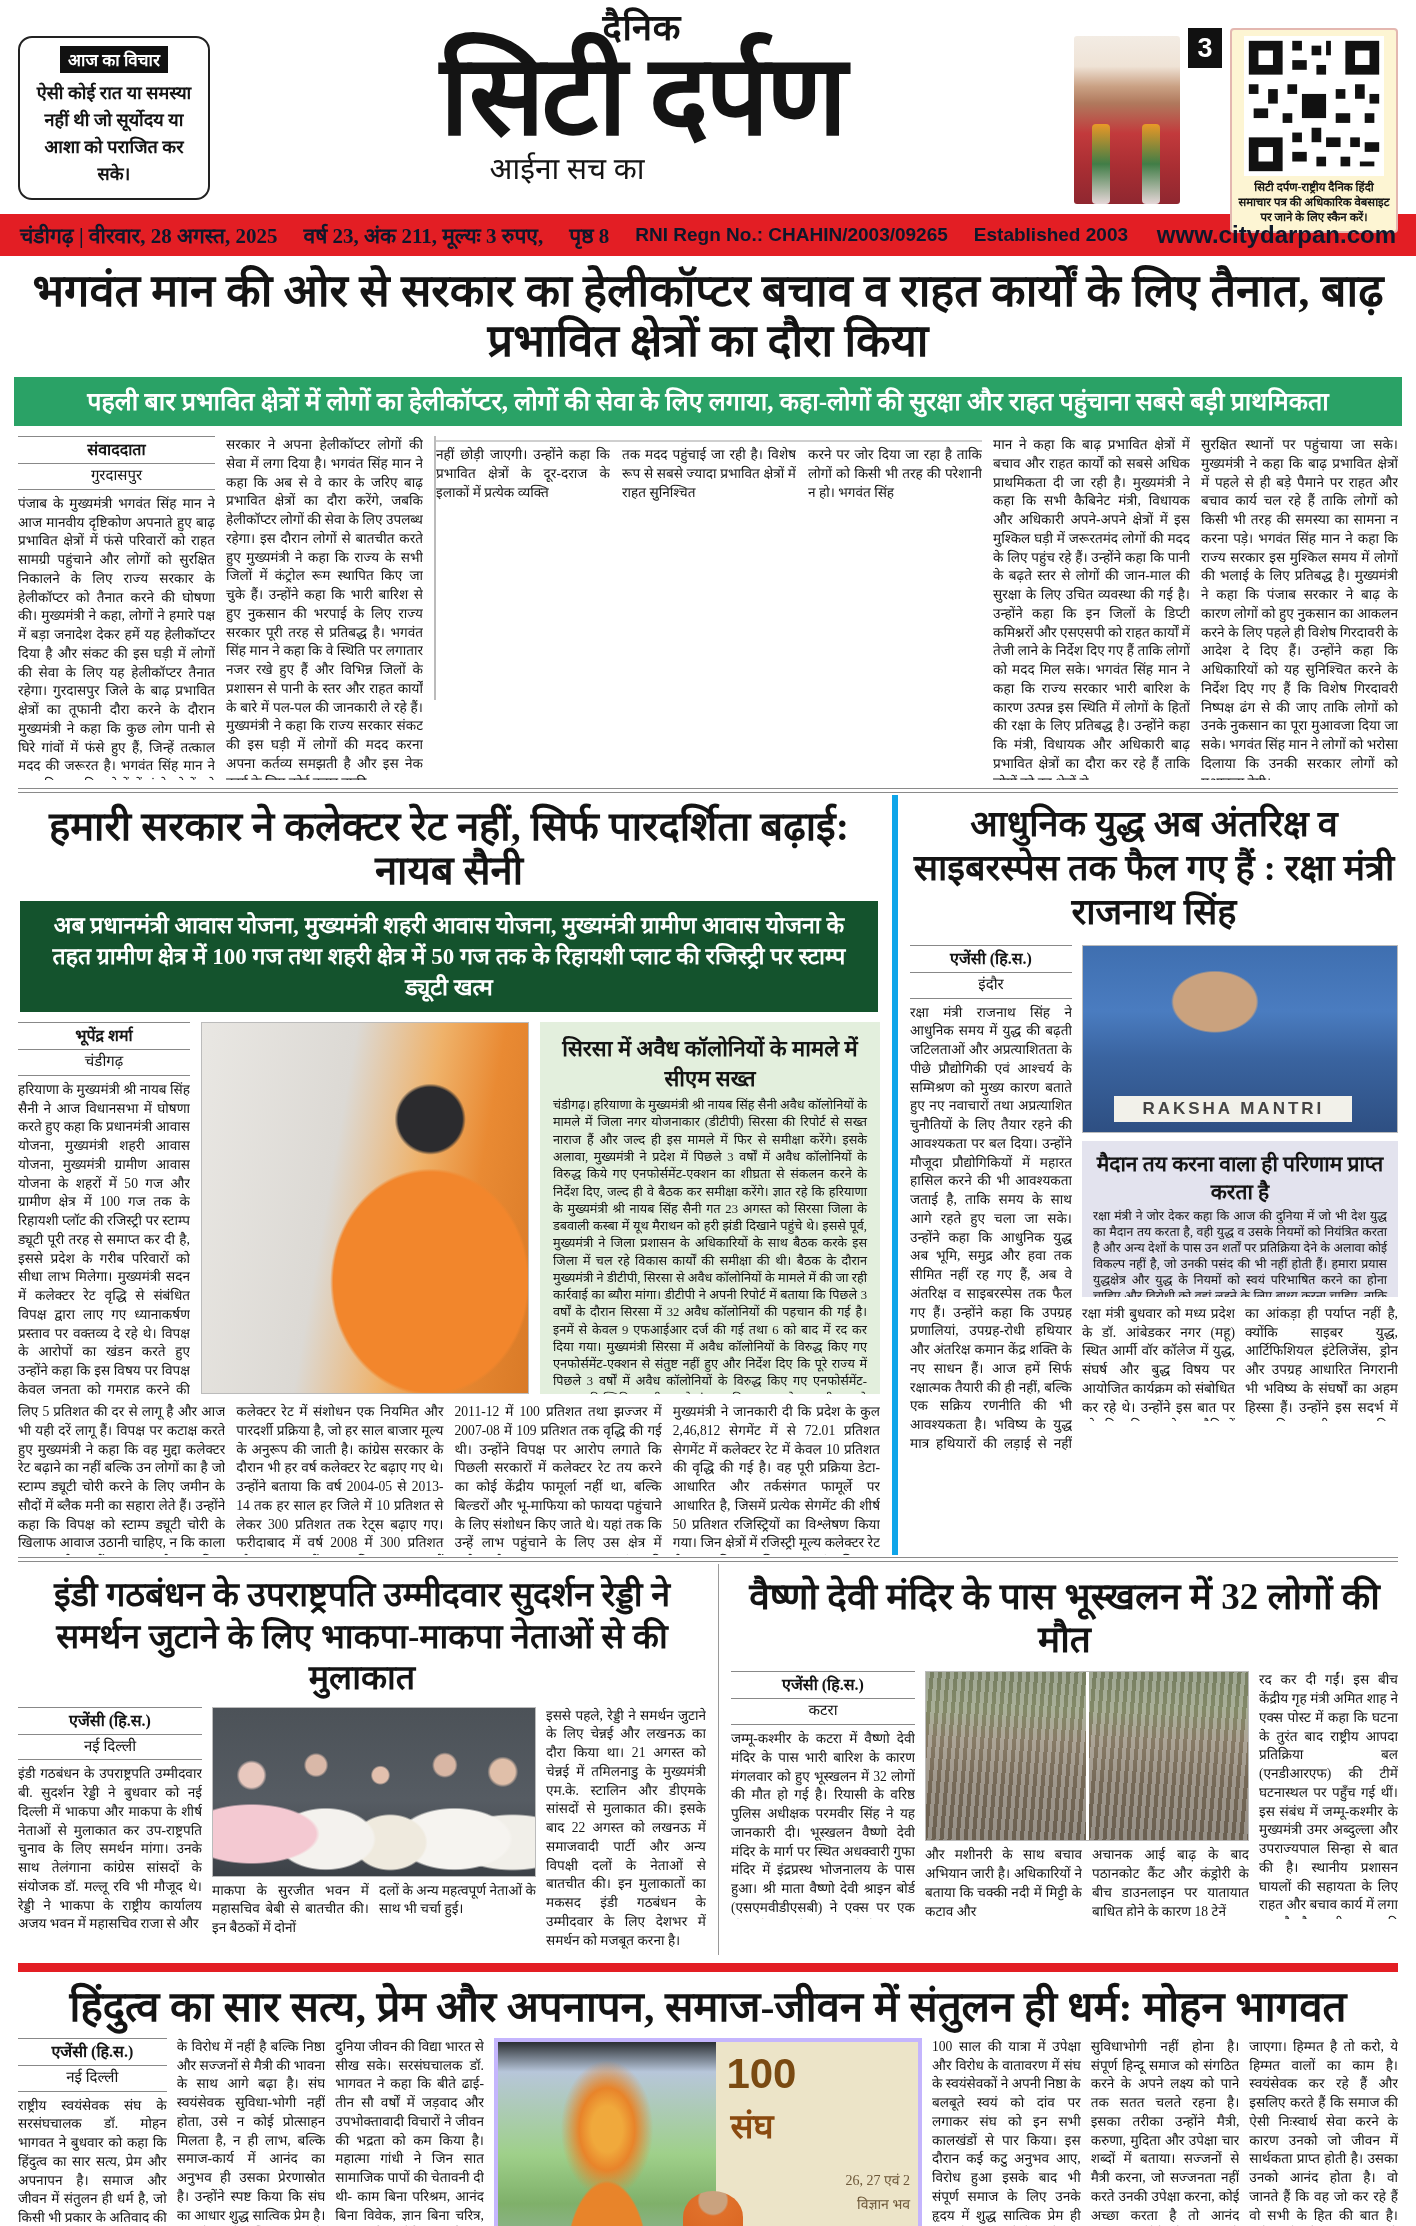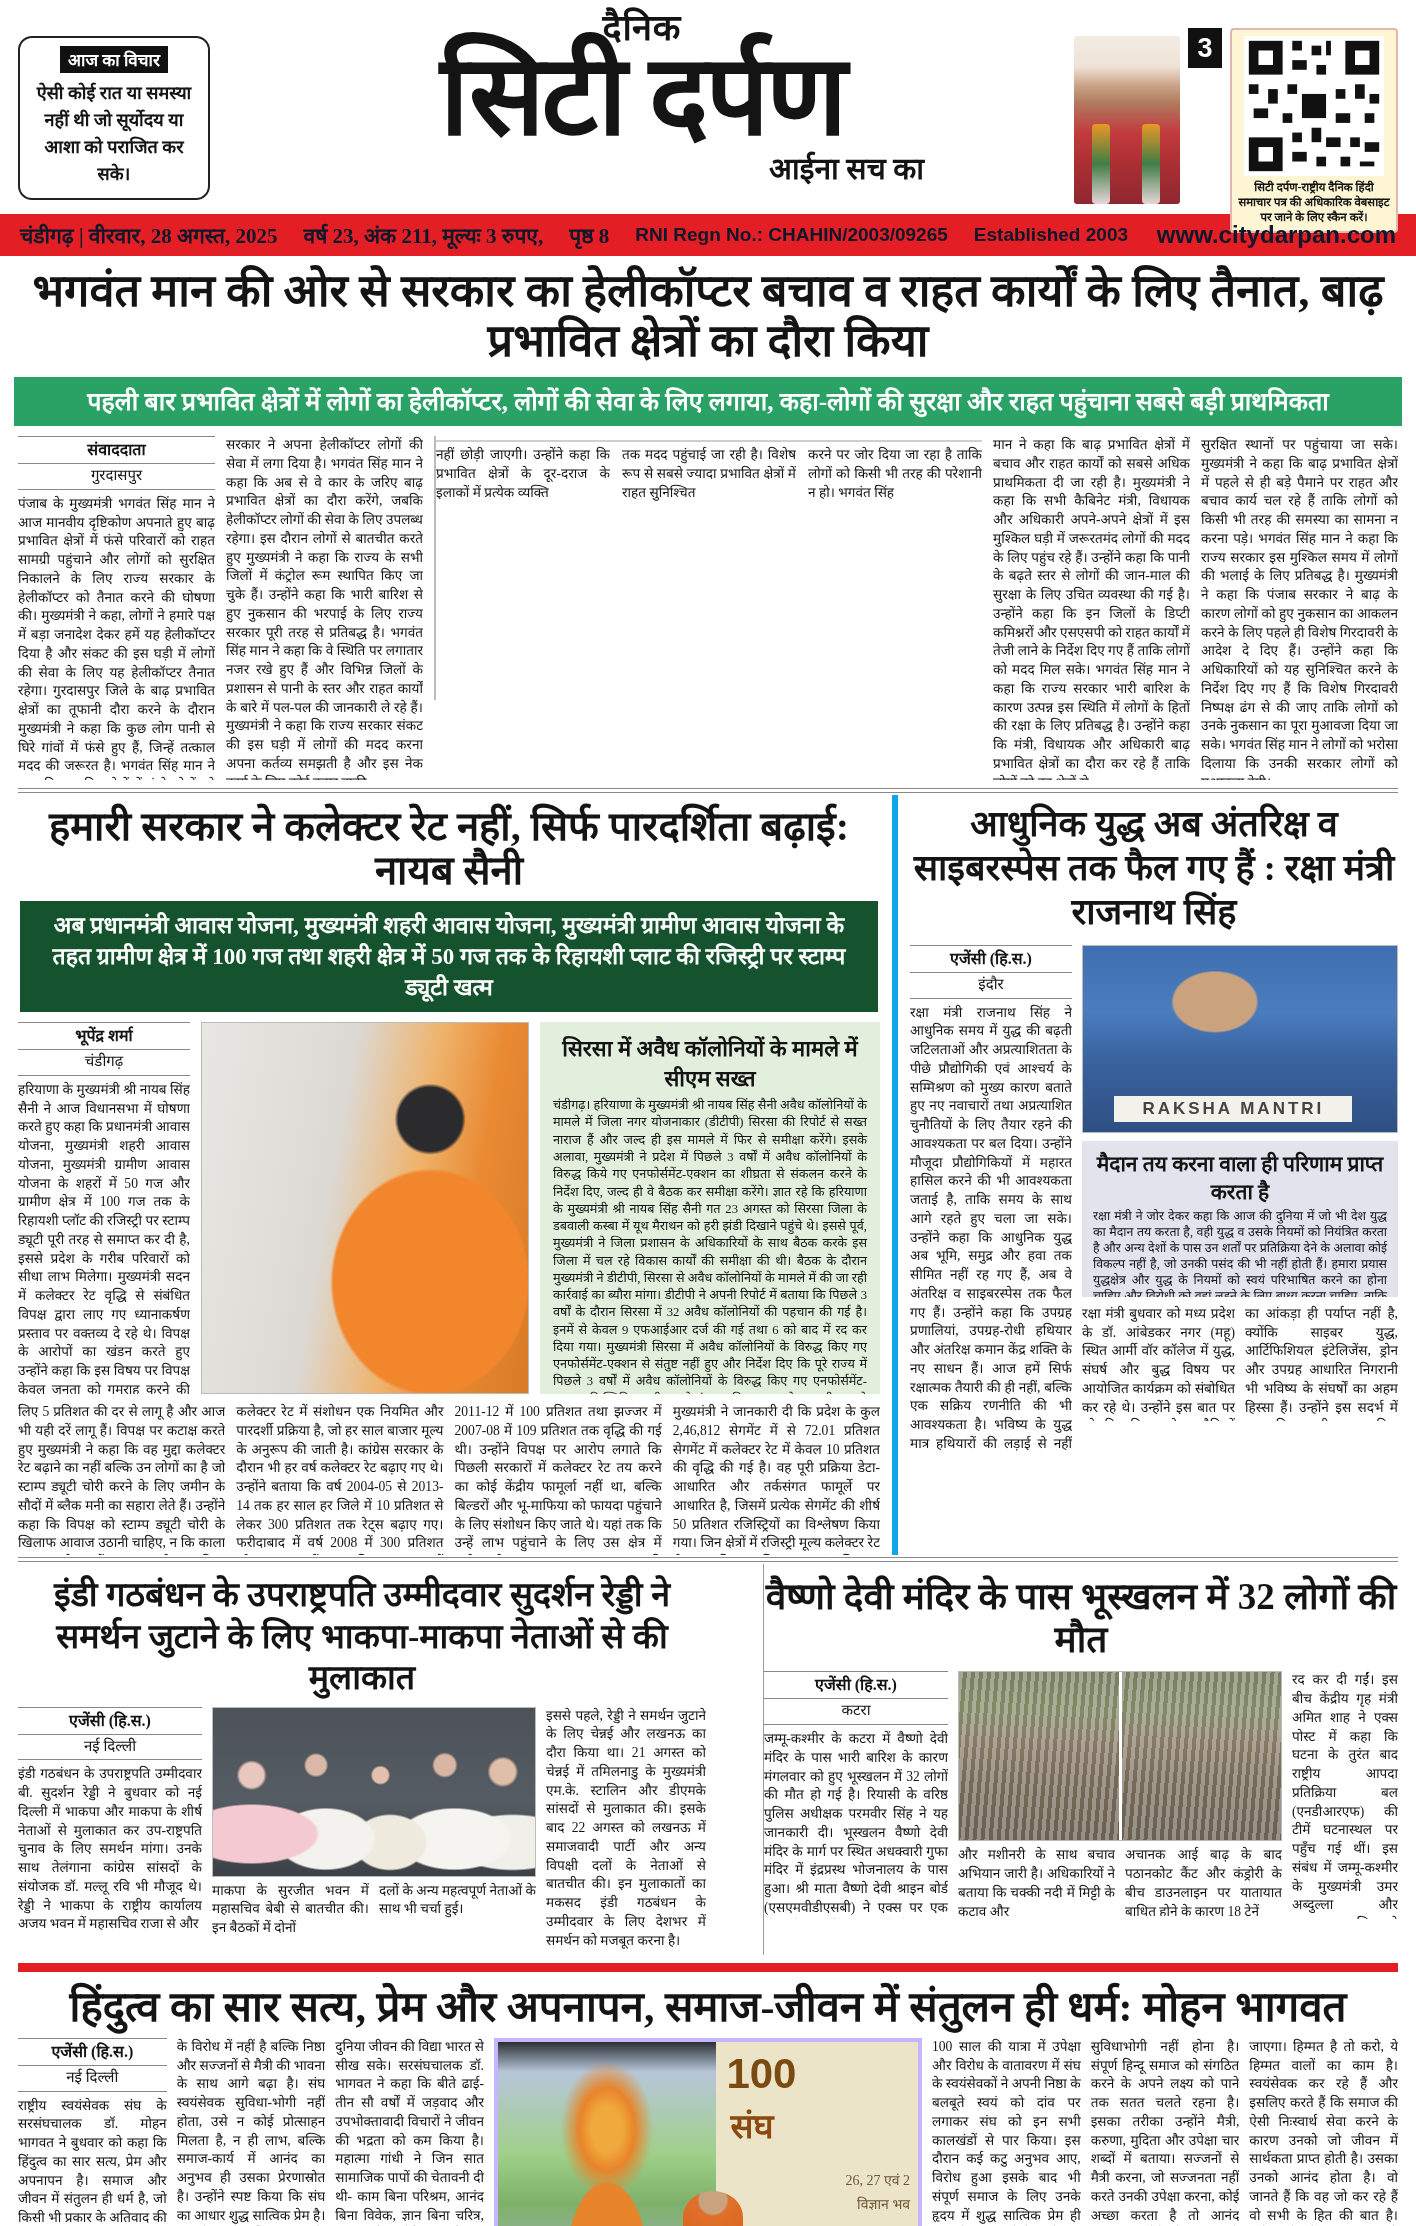--- a/index.html
+++ b/index.html
@@ -6,21 +6,21 @@
   .page{width:1416px;min-height:2226px;margin:0 auto;background:#ffffff;position:relative;
         font-family:"Liberation Serif",serif;color:#141414;box-sizing:border-box;overflow:hidden;}
   
   .masthead{display:flex;align-items:flex-start;padding:14px 18px 0 18px;height:214px;box-sizing:border-box;}
   .thought-box{width:172px;border:2px solid #222;border-radius:14px;padding:8px 8px 10px;text-align:center;flex:0 0 auto;margin-top:22px;}
   .thought-title{display:inline-block;background:#111;color:#fff;font-weight:bold;font-size:17px;padding:2px 8px;}
   .thought-quote{font-size:18px;font-weight:bold;line-height:1.5;margin-top:7px;}
   .title-block{flex:1;text-align:center;line-height:1;margin-top:-4px;}
   .daily{font-size:36px;font-weight:bold;letter-spacing:1px;}
   .main-title{font-size:112px;font-weight:bold;letter-spacing:-3px;margin-top:-6px;}
-  .tagline{font-size:30px;font-weight:bold;text-align:right;padding-right:150px;margin-top:2px;}
+  .tagline{font-size:30px;font-weight:normal;text-align:center;padding-right:150px;margin-top:2px;}
   .mast-right{display:flex;flex:0 0 auto;gap:8px;align-items:flex-start;margin-top:14px;}
   .cm-photo{width:106px;height:168px;border-radius:3px;margin-top:8px;
     background:linear-gradient(180deg,#f3ece4 0%,#efe3d6 18%,#caa184 30%,#b0795d 40%,#c23a3c 58%,#a92e33 78%,#8f2730 100%);
     position:relative;}
   .cm-photo:before{content:"";position:absolute;left:18px;top:88px;width:18px;height:80px;background:linear-gradient(180deg,#f0a722,#2e8b4a,#f5f5f5);opacity:.85;border-radius:4px;}
   .cm-photo:after{content:"";position:absolute;right:20px;top:88px;width:18px;height:80px;background:linear-gradient(180deg,#f0a722,#2e8b4a,#f5f5f5);opacity:.85;border-radius:4px;}
   .page-badge{width:34px;height:40px;background:#111;color:#fff;font-family:"Liberation Sans",sans-serif;
     font-weight:bold;font-size:27px;display:flex;align-items:center;justify-content:center;}
   .qr-box{width:168px;border:2px solid #e3b7b0;background:#fdf5d3;border-radius:4px;padding:6px;box-sizing:border-box;text-align:center;}
   .qr-svg{display:block;margin:0 auto;background:#fff;}
@@ -103,21 +103,21 @@
       radial-gradient(circle at 90% 38%,#e0bfa9 0 4%,transparent 5%),
       radial-gradient(ellipse at 12% 75%,#f4c9d2 0 16%,transparent 17%),
       radial-gradient(ellipse at 35% 78%,#f4f2ee 0 16%,transparent 17%),
       radial-gradient(ellipse at 55% 80%,#efeade 0 14%,transparent 15%),
       radial-gradient(ellipse at 75% 78%,#f6f4f0 0 16%,transparent 17%),
       radial-gradient(ellipse at 93% 80%,#f1efe9 0 14%,transparent 15%),
       linear-gradient(180deg,#4c5258 0%,#565c63 55%,#3c4147 100%);}
   .under-row{display:flex;gap:10px;margin-top:5px;}
   .under-row .ncol{flex:1;height:70px;}
   .s-col4{flex:1;}
-  .vaishno{flex:1;border-left:1px solid #9a9a9a;margin-left:45px;}
+  .vaishno{flex:1;border-left:1px solid #9a9a9a;padding-left:12px;}
   .vaishno-headline{font-size:37px;font-weight:bold;text-align:center;line-height:1.15;padding:12px 0 10px;}
   .vaishno-photo{height:168px;border:1px solid #bbb;display:flex;gap:3px;background:#fff;}
   .vp{flex:1;
     background:
       repeating-linear-gradient(95deg,rgba(200,200,200,.55) 0 4px,rgba(130,125,118,.4) 4px 8px),
       linear-gradient(180deg,#6f7f54 0%,#83925e 22%,#8b7a5c 40%,#6e5c43 65%,#5a4b37 100%);}
   .red-bar{height:9px;background:#e31e24;margin:8px 18px 2px;}
   
   .bhagwat-headline{font-size:42px;font-weight:bold;text-align:center;line-height:1.1;padding:10px 14px 8px;}
   .bhagwat-body{display:flex;gap:10px;padding:0 18px;height:336px;box-sizing:border-box;}

